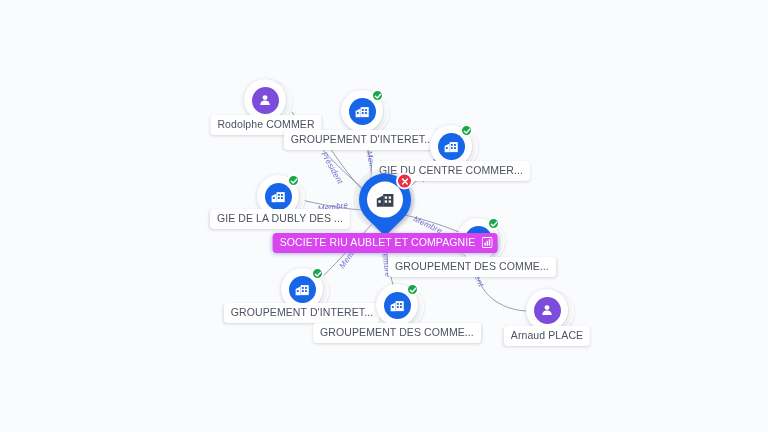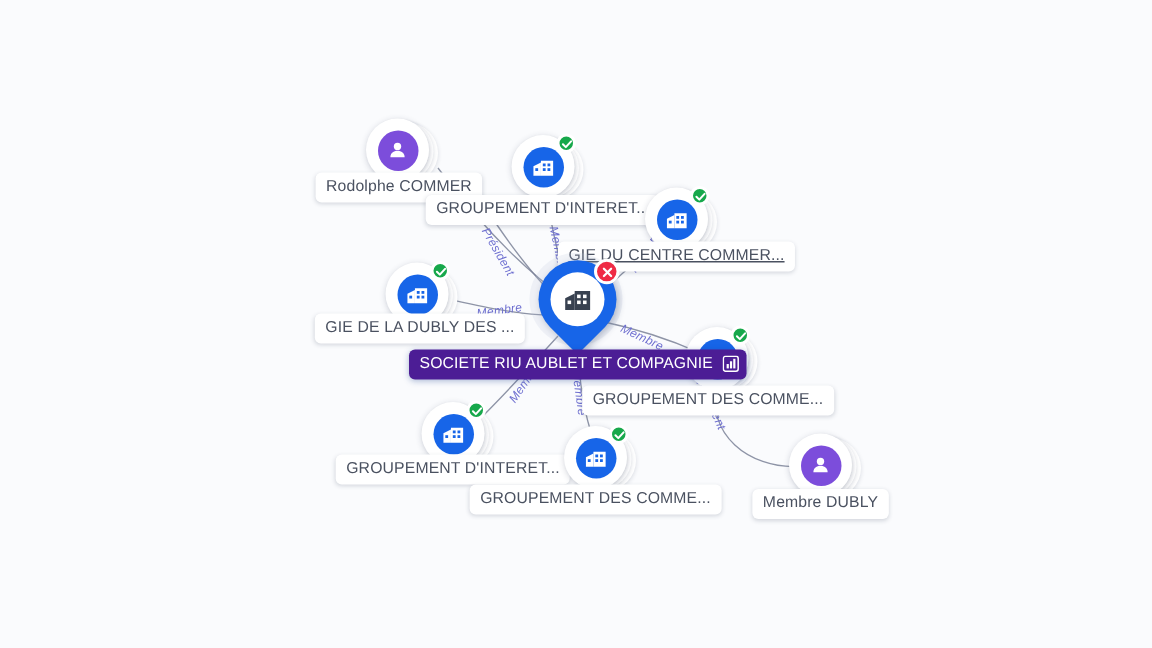--- a/index.html
+++ b/index.html
@@ -140,21 +140,21 @@
     color: #4a5160;
     border-radius: 4px;
     padding: 3px 7px 4px 7px;
     font-size: 10.5px;
     letter-spacing: 0.1px;
     white-space: nowrap;
     box-shadow: 0 1px 3px rgba(40,50,80,0.18);
     line-height: 13px;
   }
   .label.selected {
-    background: #4c1d95;
+    background: #d946ef;
     color: #ffffff;
     box-shadow: 0 1px 4px rgba(20,60,140,0.35);
     display: flex;
     align-items: center;
     gap: 6px;
     padding-right: 5px;
   }
   .label-chart-icon {
     display: inline-flex;
     align-items: center;
@@ -261,21 +261,21 @@
               <rect x="3" y="11" width="3" height="3" fill="#1765e8"></rect>
             </svg>
           </div>
           <div class="badge badge-ok" style="background: rgb(23, 168, 75);">
             <svg width="8" height="8" viewBox="0 0 10 10">
               <path d="M1.6 5.2 L4 7.6 L8.4 2.8" stroke="#ffffff" stroke-width="1.7" fill="none" stroke-linecap="round" stroke-linejoin="round"></path>
             </svg>
           </div>
         </div>
       </div>
-      <div class="label" style="left: 451px; top: 171px; color: rgb(74, 81, 96); text-decoration: underline;">GIE DU CENTRE COMMER...</div>
+      <div class="label" style="left: 451px; top: 171px; color: rgb(74, 81, 96);">GIE DU CENTRE COMMER...</div>
       <div class="node node-company" style="left: 279px; top: 197px;">
         <div class="stack-card stack-3"></div>
         <div class="stack-card stack-2"></div>
         <div class="stack-card stack-1"></div>
         <div class="node-face">
           <div class="node-disc" style="background: rgb(23, 101, 232);">
             <svg width="15" height="13" viewBox="0 0 24 20">
               <path d="M1 19 L1 9 L9 5 L9 19 Z" fill="#ffffff"></path>
               <path d="M9 19 L9 3 L22 3 L22 19 Z" fill="#ffffff"></path>
               <rect x="11" y="6" width="3" height="3" fill="#1765e8"></rect>
@@ -371,21 +371,21 @@
         <div class="stack-card stack-1"></div>
         <div class="node-face">
           <div class="node-disc" style="background: rgb(124, 77, 219);">
             <svg width="14" height="14" viewBox="0 0 20 20">
               <circle cx="10" cy="6.6" r="3.5" fill="#ffffff"></circle>
               <path d="M3.2 17 C3.2 12.6 6.4 10.6 10 10.6 C13.6 10.6 16.8 12.6 16.8 17 Z" fill="#ffffff"></path>
             </svg>
           </div>
         </div>
       </div>
-      <div class="label" style="left: 547px; top: 336px; color: rgb(74, 81, 96);">Membre DUBLY</div>
+      <div class="label" style="left: 547px; top: 336px; color: rgb(74, 81, 96);">Arnaud PLACE</div>
     </div>
 
   <div id="center-node" style="left: 385px; top: 212px;">
     <div class="pin-halo"></div>
     <div class="pin-shape"></div>
     <div class="pin-inner">
       <svg width="19" height="16" viewBox="0 0 24 20">
         <path d="M1 19 L1 9 L9 5 L9 19 Z" fill="#384150"></path>
         <path d="M9 19 L9 3 L22 3 L22 19 Z" fill="#384150"></path>
         <rect x="11" y="6" width="3" height="3" fill="#ffffff"></rect>

